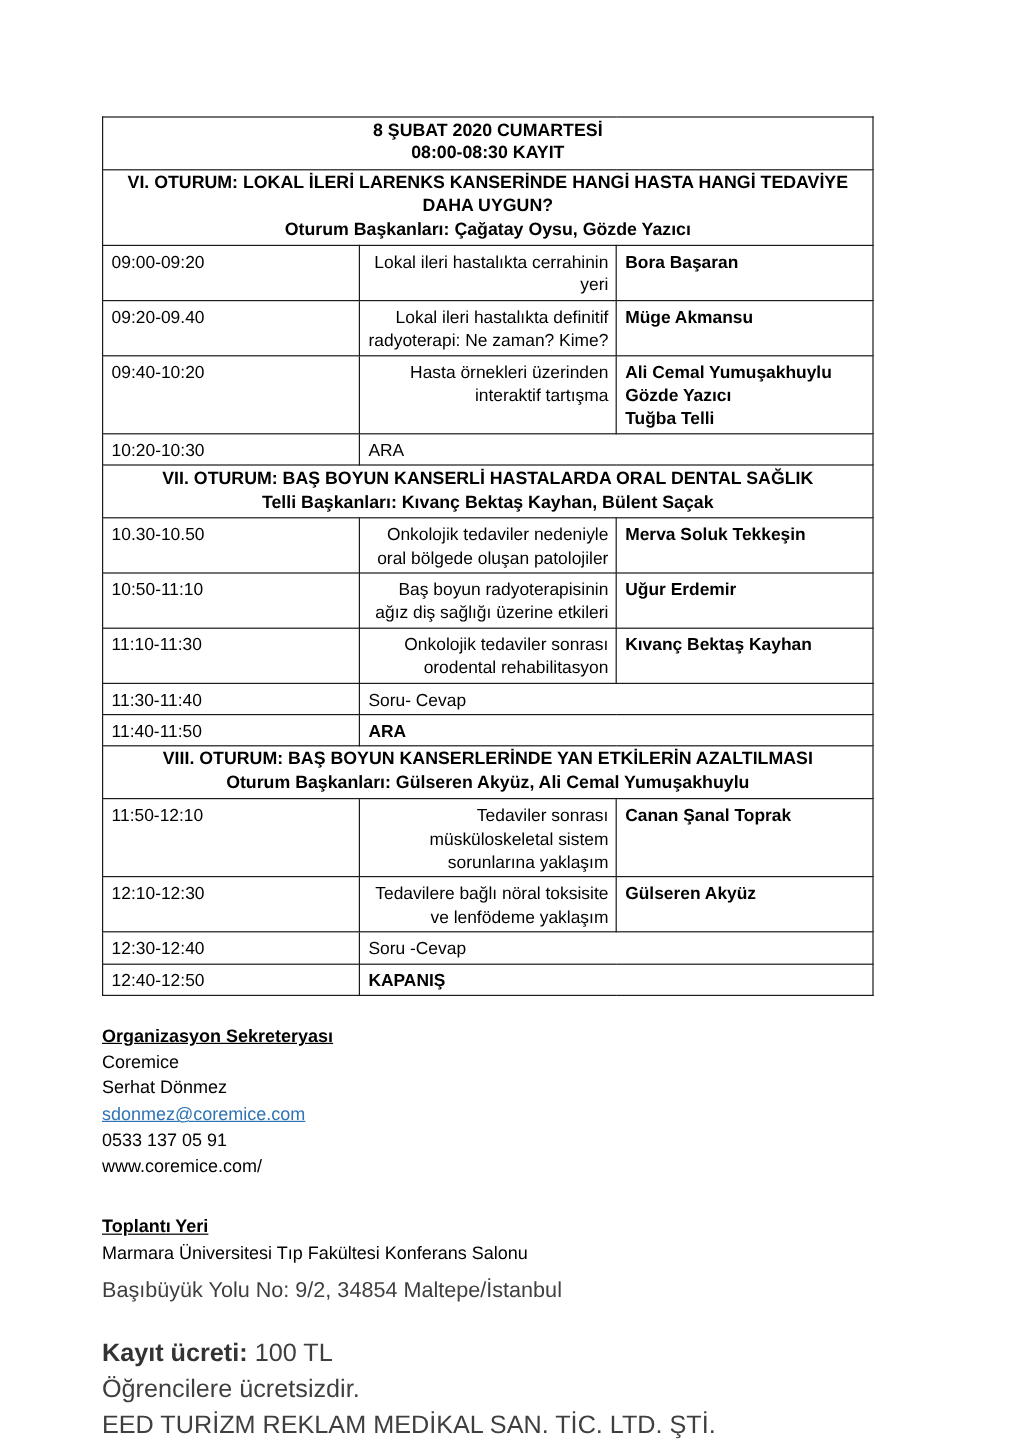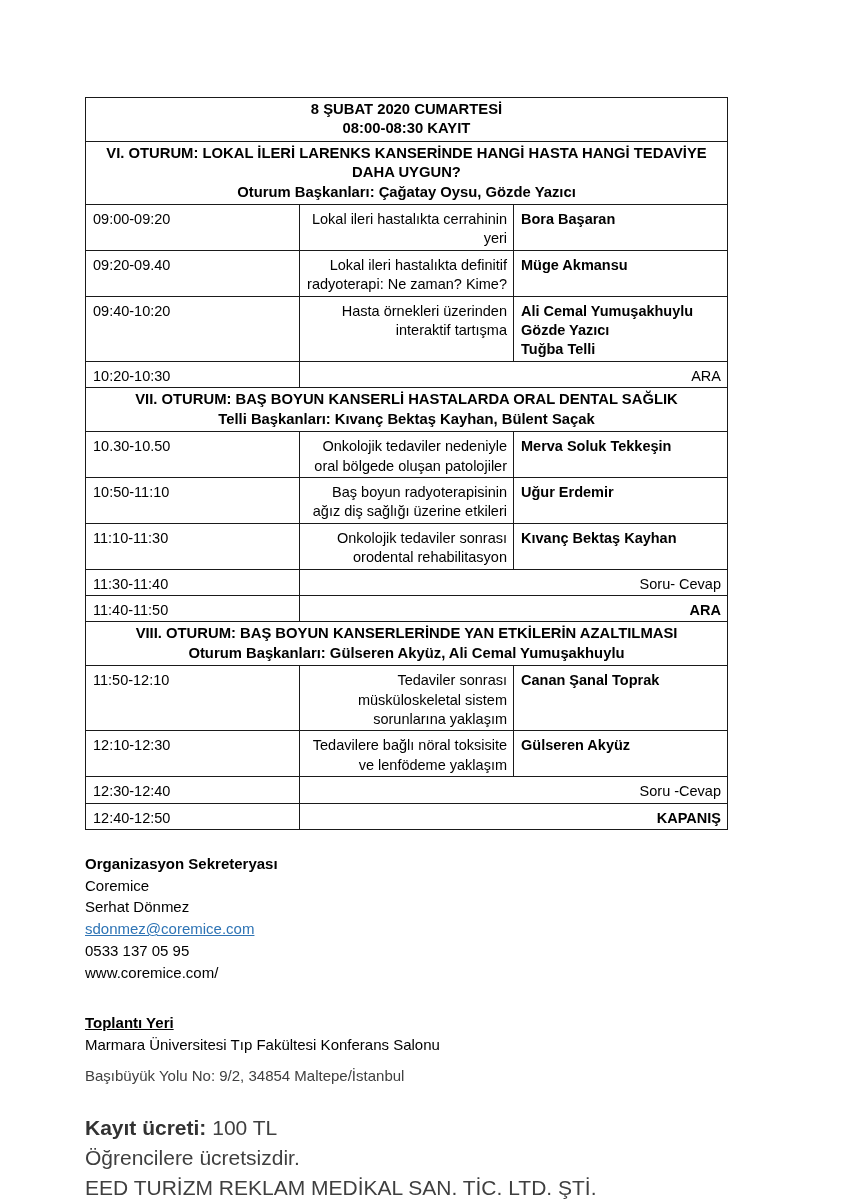--- a/index.html
+++ b/index.html
@@ -9,32 +9,32 @@
 
   
   table.program{border-collapse:collapse;width:643px;table-layout:fixed;}
   table.program td{border:1px solid #1a1a1a;vertical-align:top;
                    font-size:14.5px;line-height:19.4px;padding:5px 6px 1px 7px;}
   td.c-time{width:107px;}
   td.c-topic{width:371px;padding-left:9px;text-align:right;}
   td.c-speaker{width:165px;font-weight:700;padding-left:8px;}
   tr.title-row td, tr.session-row td{text-align:center;font-weight:700;
                    font-size:14.8px;padding:2px 4px;}
-  td.merged{ text-align:right;}
+  td.merged{ text-align:left;}
   .bold{font-weight:700;}
 
   
   .block{font-size:15px;line-height:21.7px;}
   .block p{margin:0;}
   .org{margin-top:23px;}
-  .org .head{font-weight:700;}
+  .org .head{font-weight:700;text-decoration:underline;}
   a.link{color:#2E74B5;text-decoration:underline;cursor:pointer;}
   .venue{margin-top:29px;}
   .venue .head{font-weight:700;text-decoration:underline;}
-  .address{margin-top:9px !important;color:#3f3f3f;font-size:15px;}
+  .address{margin-top:9px !important;color:#3f3f3f;font-size:18px;}
   .reg{margin-top:27px;color:#3f3f3f;font-size:21px;line-height:30px;}
   .reg p{margin:0;}
   .reg .lbl{font-weight:700;color:#333;}
   .subm{margin-top:18px;color:#222;font-size:15px;line-height:21.5px;}
   .subm p{margin:0;}
 </style>
 </head>
 <body>
 
 <div class="page">
@@ -144,21 +144,21 @@
           <td class="merged bold" colspan="2">KAPANIŞ</td>
         </tr>
       </tbody>
   </table>
 
   <section class="block org">
     <p class="head">Organizasyon Sekreteryası</p>
     <p>Coremice</p>
     <p>Serhat Dönmez</p>
     <p><a class="link">sdonmez@coremice.com</a></p>
-    <p>0533 137 05 95</p>
+    <p>0533 137 05 91</p>
     <p>www.coremice.com/</p>
   </section>
 
   <section class="block venue">
     <p class="head">Toplantı Yeri</p>
     <p>Marmara Üniversitesi Tıp Fakültesi Konferans Salonu</p>
     <p class="address">Başıbüyük Yolu No: 9/2, 34854 Maltepe/İstanbul</p>
   </section>
 
   <section class="reg">

